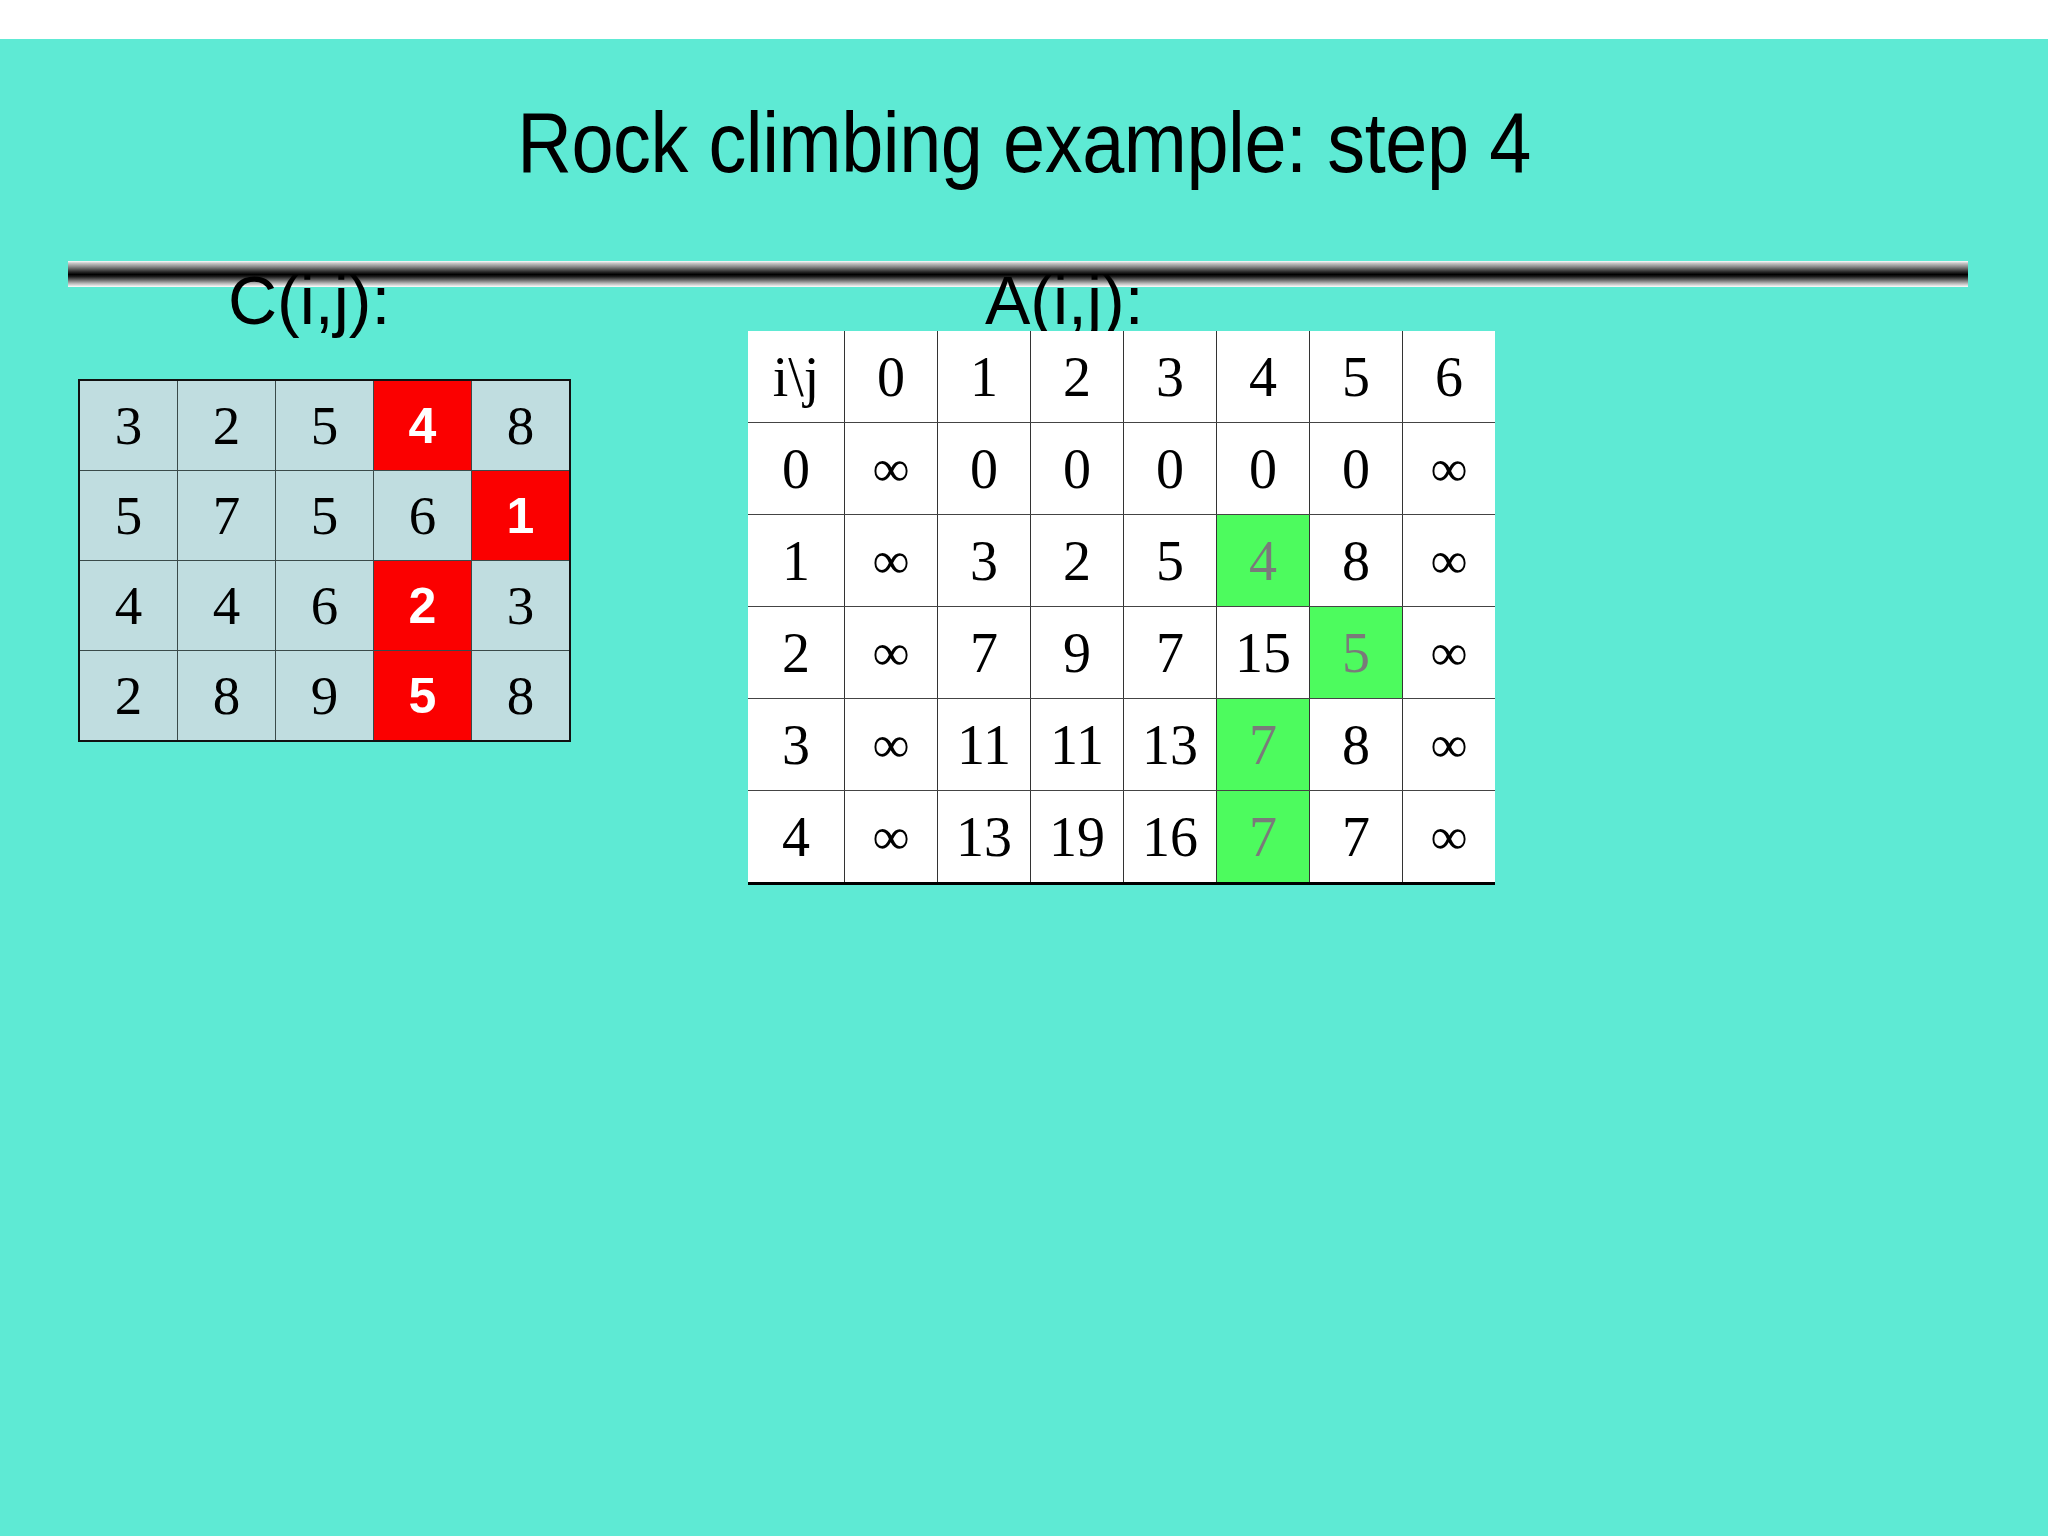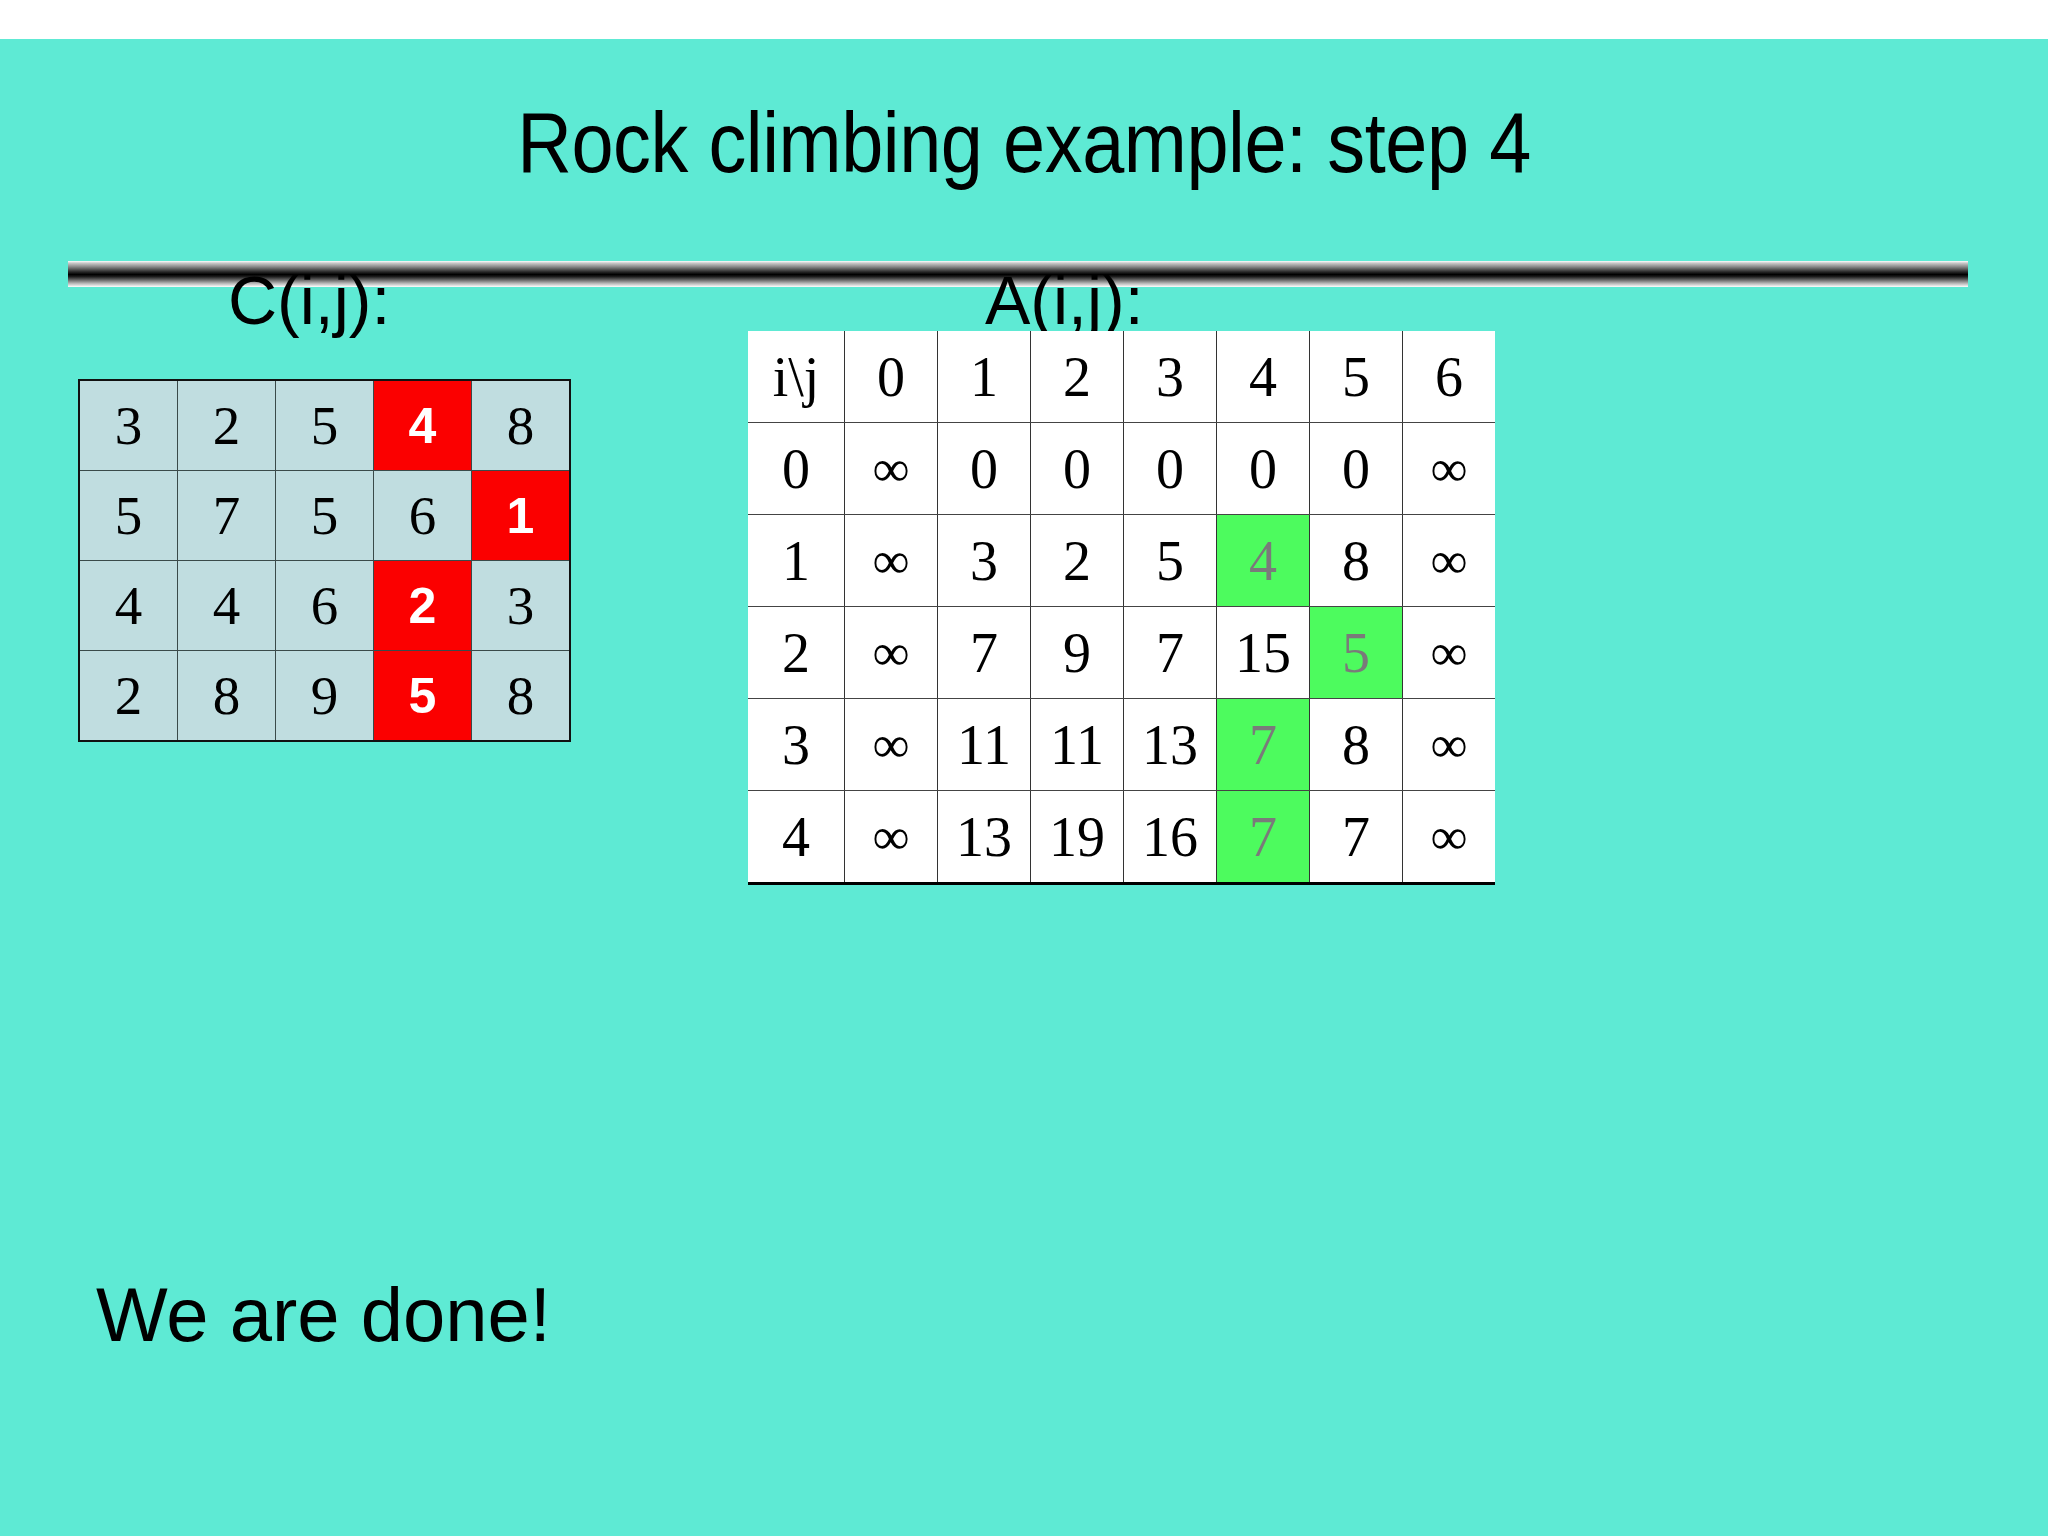--- a/index.html
+++ b/index.html
@@ -263,15 +263,14 @@
           <td class="">13</td>
           <td class="">19</td>
           <td class="">16</td>
           <td class="green">7</td>
           <td class="">7</td>
           <td class="inf lastcol">∞</td>
         </tr>
       </tbody>
   </table>
 
-  <div id="note">We are done!</div>
 
 </div>
 
 </body></html>

